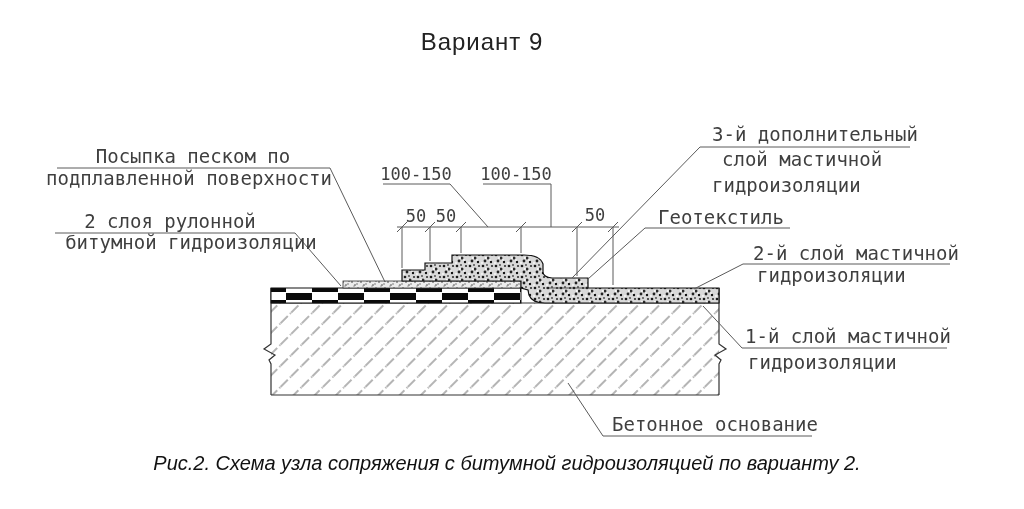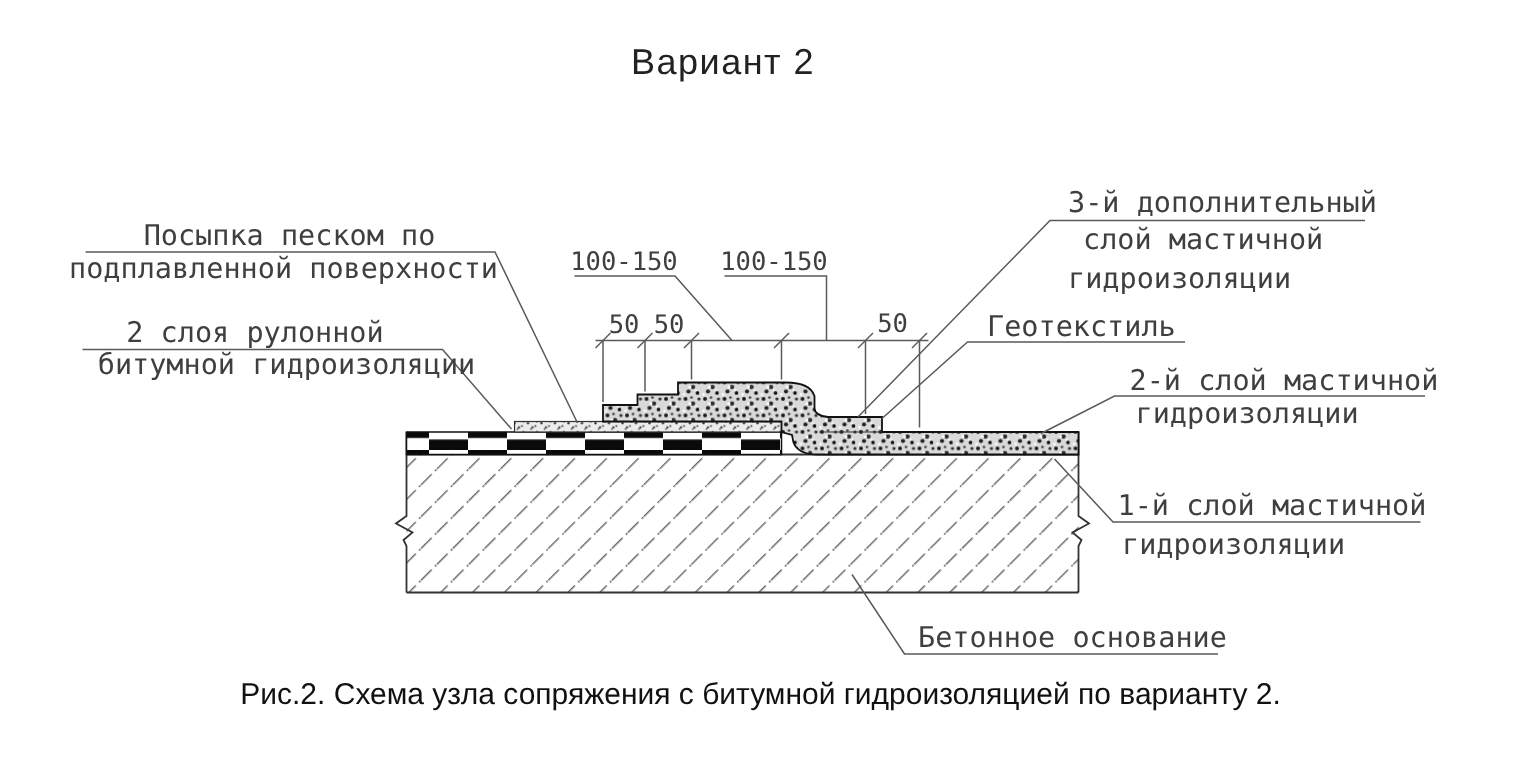--- a/index.html
+++ b/index.html
@@ -1,33 +1,33 @@
 <!DOCTYPE html>
 <html><head>
 <meta charset="utf-8">
 <style>
   html,body{margin:0;padding:0;background:#fff;}
   .stage{position:relative;width:1024px;height:509px;background:#ffffff;overflow:hidden;
          font-family:"Liberation Sans",sans-serif;}
   .title{position:absolute;left:332px;top:28px;width:300px;text-align:center;
          font-size:24px;color:#222;letter-spacing:1px;}
   .caption{position:absolute;left:87px;top:452px;width:840px;text-align:center;
-         font-size:20px;color:#111;}
+         font-size:20px;color:#111;font-style:italic;}
   svg{position:absolute;left:0;top:0;}
   .tech{font-family:"DejaVu Sans Mono",monospace;font-size:19px;fill:#3f3f3f;}
   .dim{font-family:"DejaVu Sans Mono",monospace;font-size:17px;fill:#3f3f3f;}
   .lead{stroke:#5a5a5a;stroke-width:1;fill:none;}
   .edge{stroke:#333;stroke-width:1.2;fill:none;}
 </style>
 </head>
 <body>
 
 <div class="stage">
 
-  <div class="title">Вариант 2</div>
+  <div class="title">Вариант 9</div>
 
   <svg width="1024" height="509" viewBox="0 0 1024 509">
     <defs>
       <pattern id="hatch" width="15" height="15" patternUnits="userSpaceOnUse" patternTransform="rotate(-45)">
         <line x1="0" y1="7" x2="15" y2="7" stroke="#6a6a6a" stroke-width="1" stroke-dasharray="10 3 1.5 3"></line>
       </pattern>
       <pattern id="mastic" width="13" height="11" patternUnits="userSpaceOnUse">
         <rect width="13" height="11" fill="#d9d9d9"></rect>
         <circle cx="2" cy="2" r="1.3" fill="#1a1a1a"></circle>
         <circle cx="7" cy="5" r="1.5" fill="#2b2b2b"></circle>

